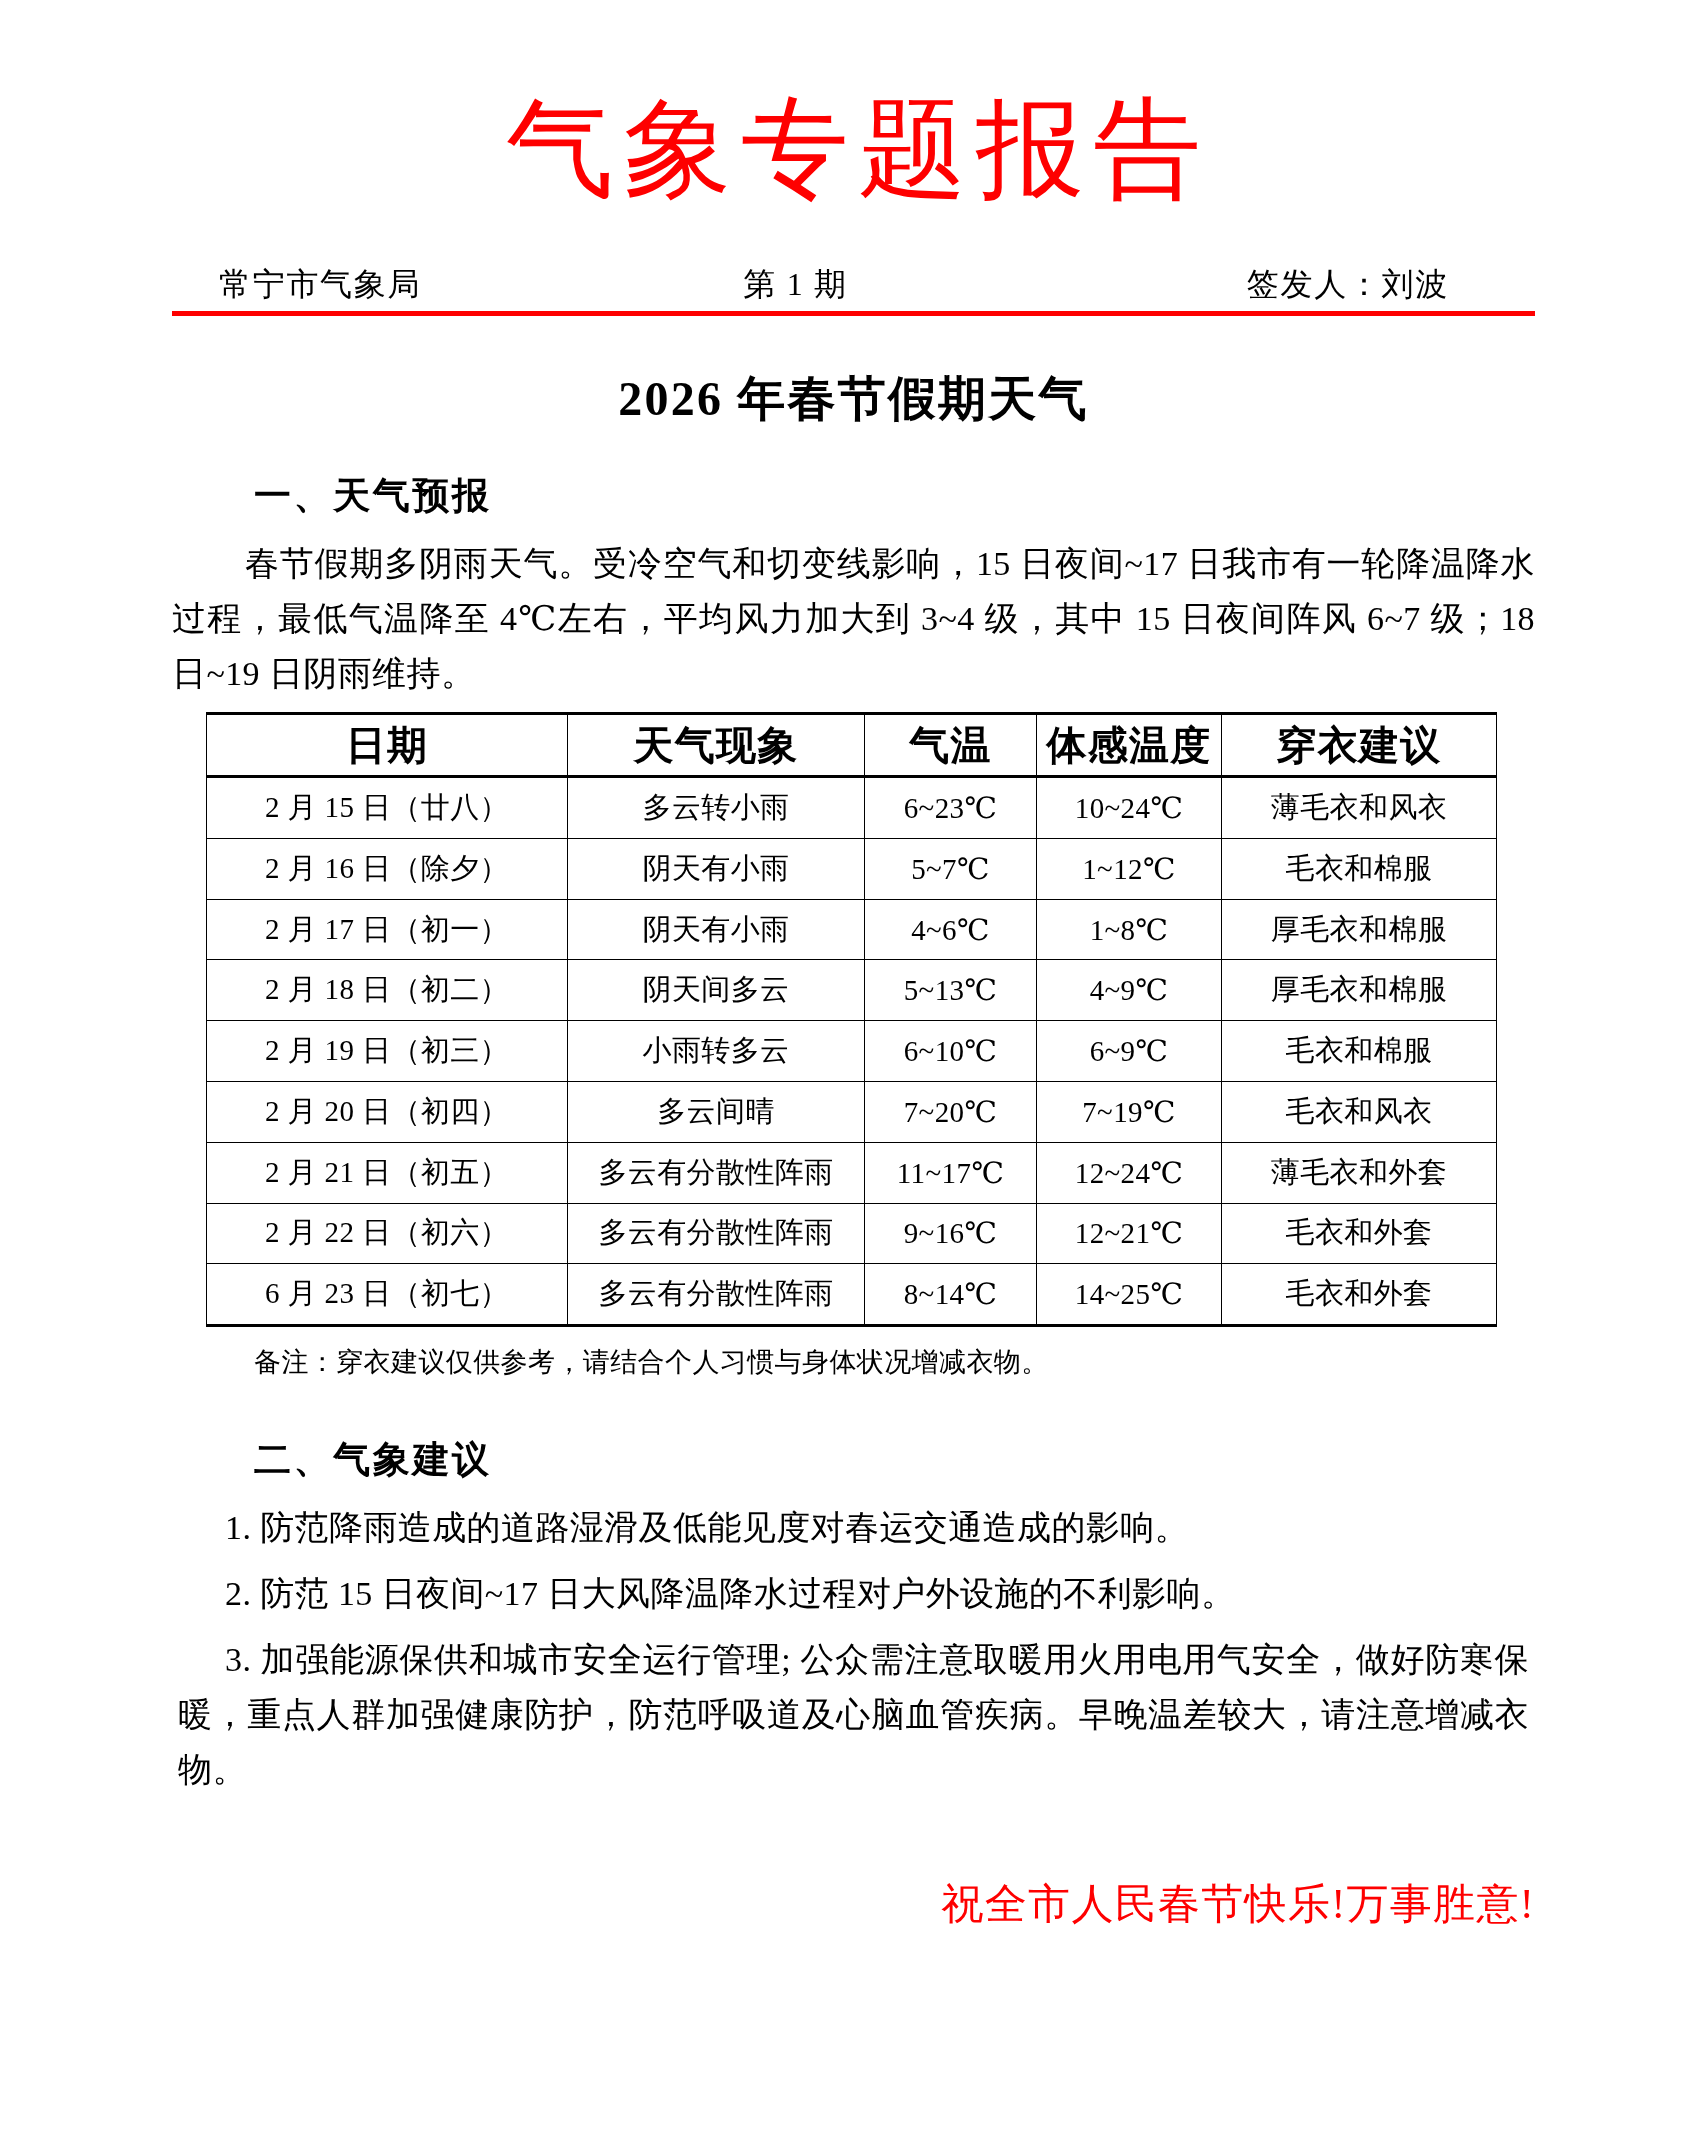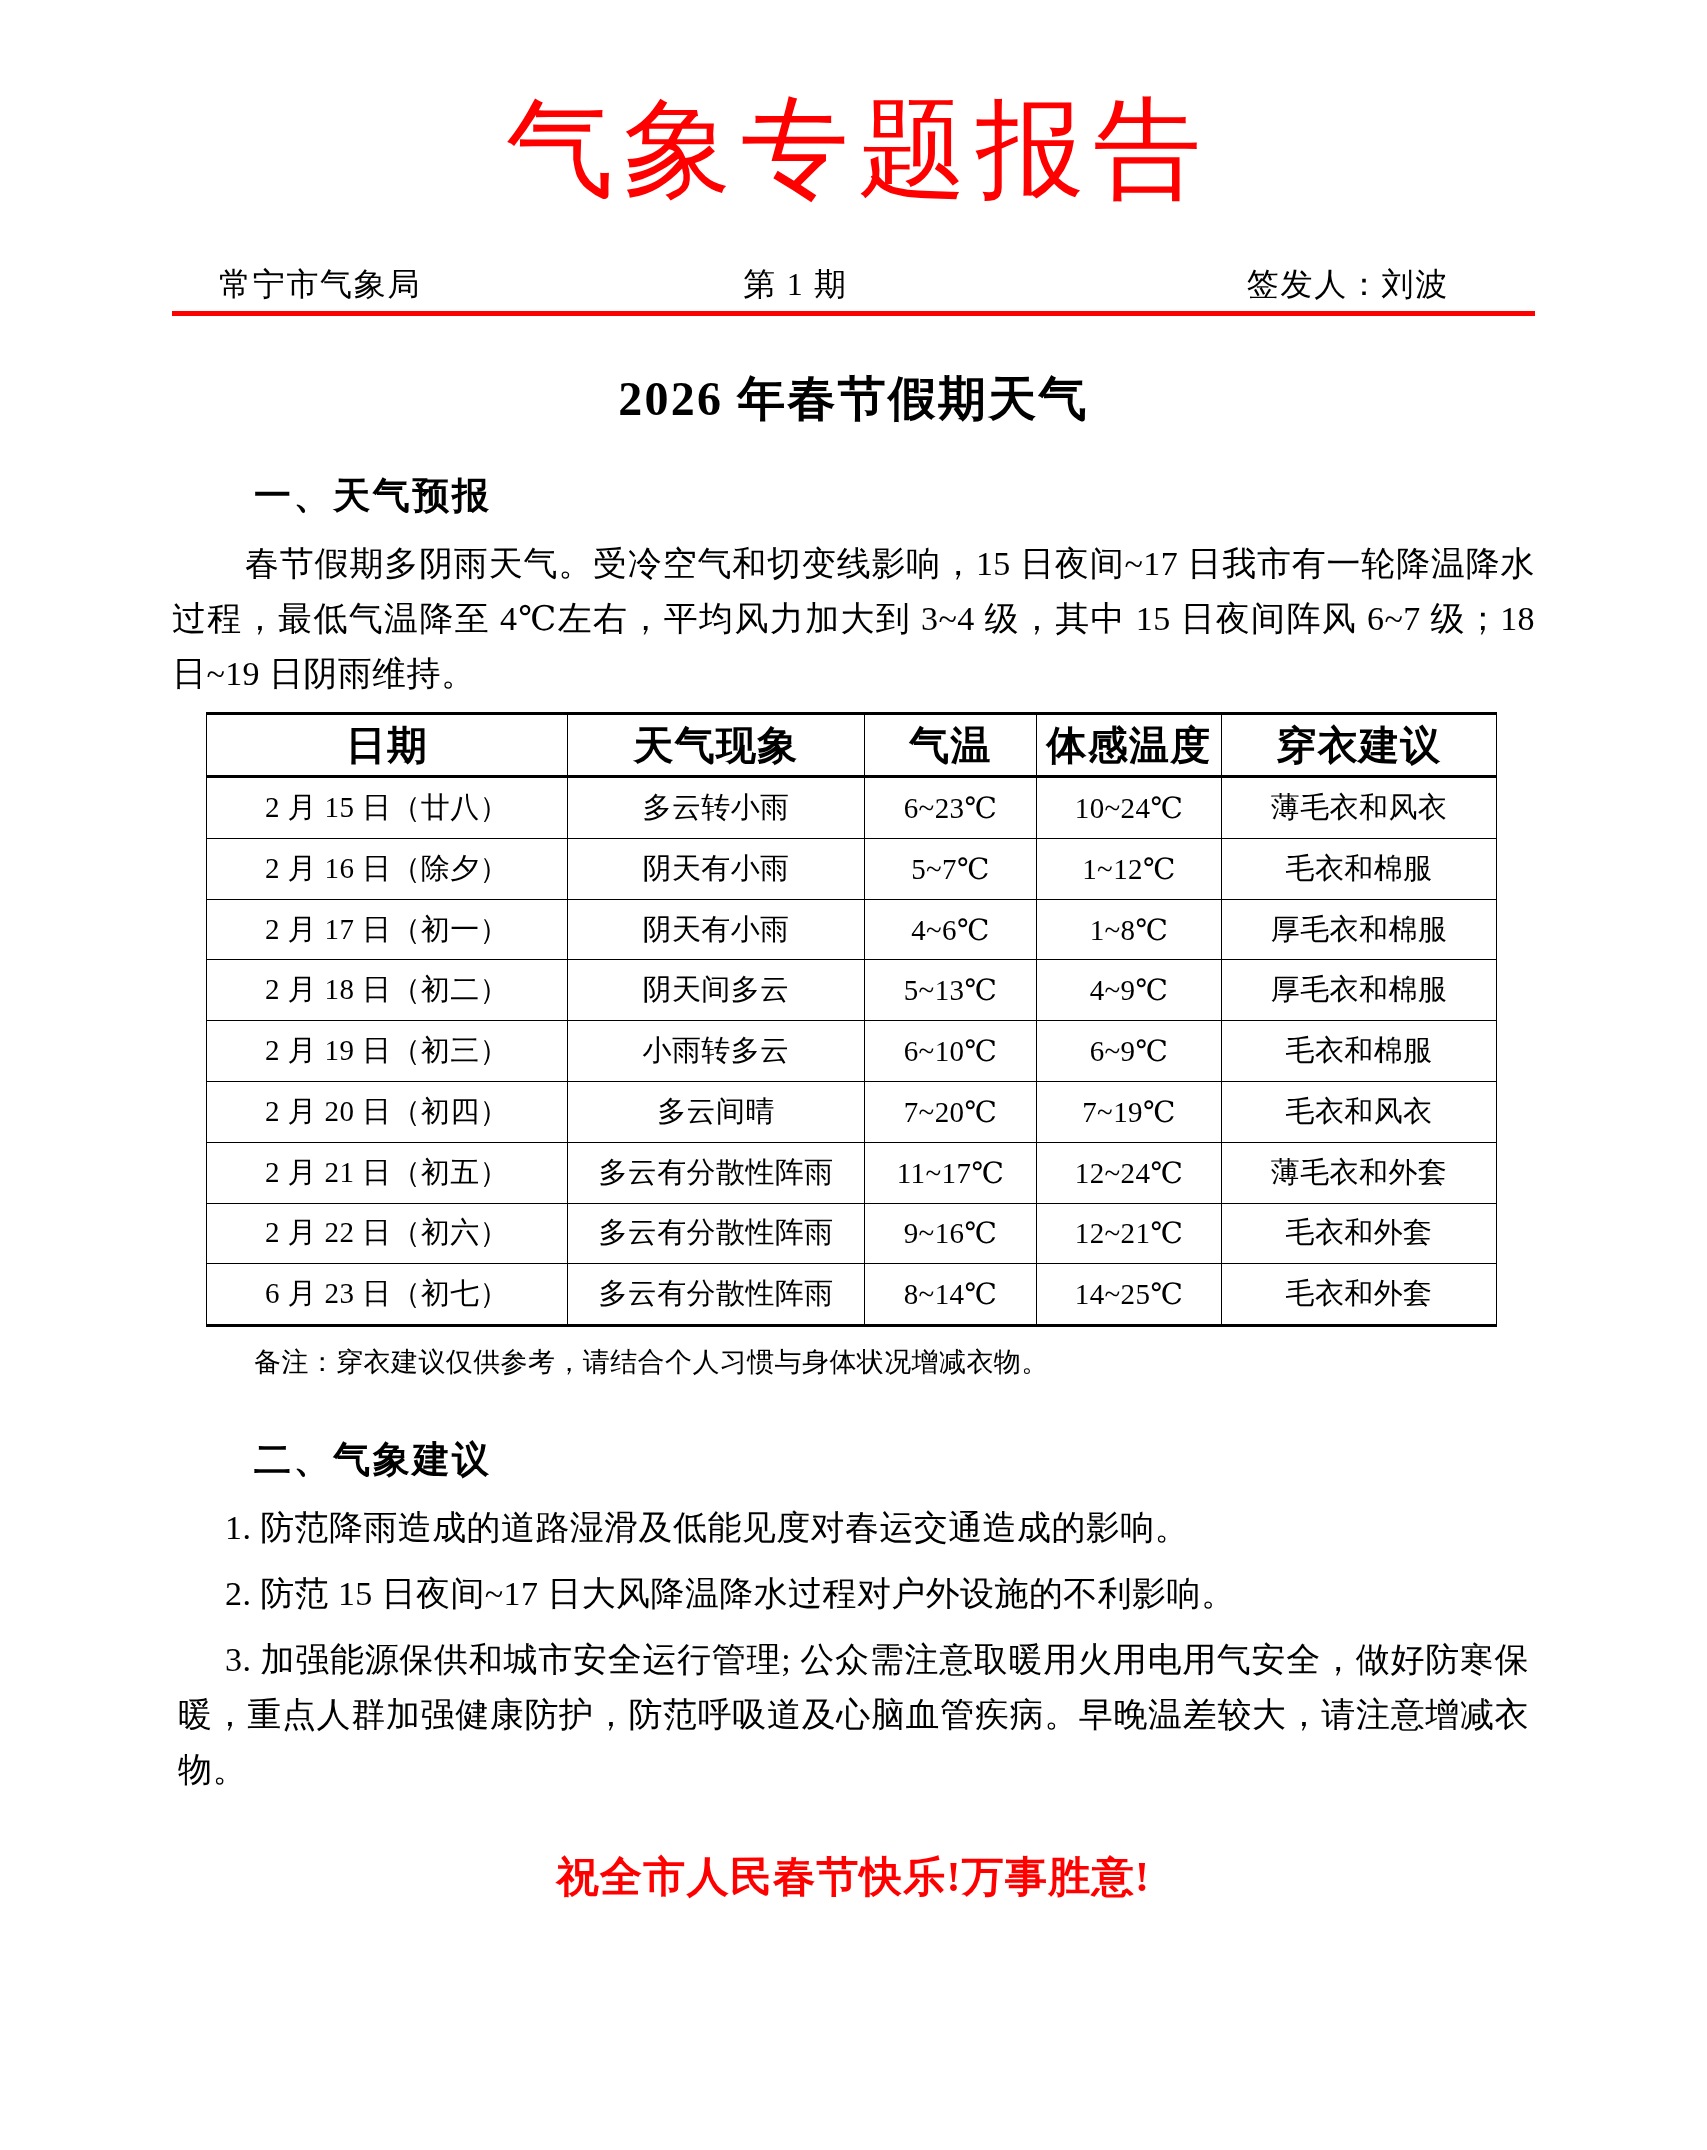--- a/index.html
+++ b/index.html
@@ -122,26 +122,26 @@
     font-size: 27px;
     margin: 17px 0 0 82px;
     letter-spacing: 0.4px;
   }
 
   
   .advice-list { margin: 6px; }
 
   
   .greeting {
-    text-align: center;
+    text-align: right;
     color: #fe0000;
-    font-weight: bold;
+    font-weight: normal;
     font-size: 42px;
     letter-spacing: 1.3px;
-    margin: 51px 0 0 0;
+    margin: 78px 0 0 0;
   }
 </style>
 </head>
 <body>
 
 <div class="page">
 
   <div class="masthead">气象专题报告</div>
 
   <div class="issue-row">

